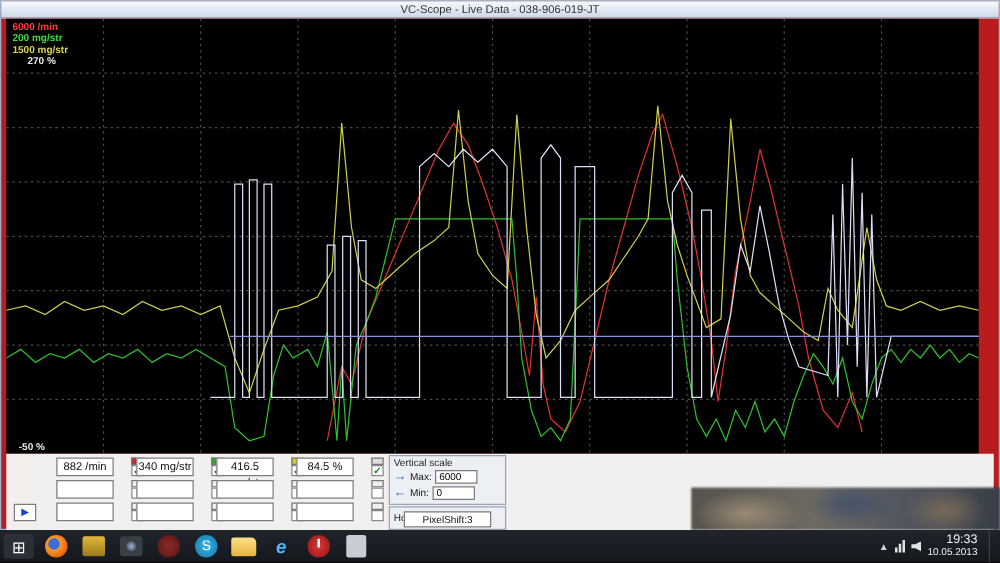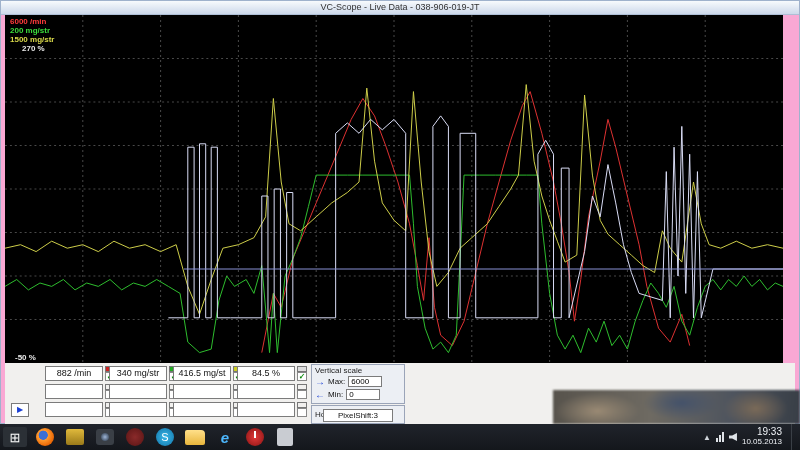--- a/index.html
+++ b/index.html
@@ -2,39 +2,39 @@
 <html><head>
 <meta charset="utf-8">
 <style>
   * { box-sizing: border-box; margin:0; padding:0; }
   html,body { width:800px; height:450px; overflow:hidden; background:#000;
     font-family:"Liberation Sans", sans-serif; }
   body { position:relative; }
 
   
   .window { position:absolute; left:0; top:0; right:0; bottom:26px;
-    background:#f9a8d4; border:1px solid #9fb2cc; }
+    background:#b91c1c; border:1px solid #9fb2cc; }
   .titlebar { height:14px; background:linear-gradient(#f7fafd,#cdd9ea);
     border-bottom:1px solid #aebfd6; text-align:center; font-size:9px;
     line-height:13px; color:#333; }
 
   
   .chart-wrap { position:absolute; left:4px; right:16px; top:14px; height:348px;
     background:#000; }
   .chart-wrap svg { width:100%; height:100%; display:block; }
   .ch-labels { position:absolute; left:5px; top:2px; font-size:8px; font-weight:bold;
     line-height:9px; }
   .ch-labels .pct { padding-left:12px; }
   .scale-bottom { position:absolute; left:10px; bottom:1px; font-size:8px;
     font-weight:bold; color:#e8e8e8; }
 
   
   .controls { position:absolute; left:4px; right:4px; top:362px; height:62px;
     background:#f1f0ee; font-size:9px; }
-  .meas-box { position:absolute; width:58px; height:15px; background:#fff;
+  .meas-box { position:absolute; width:46px; height:15px; background:#fff;
     border:1px solid #7b7b7b; text-align:center; line-height:13px; color:#111; }
   .chipcol { position:absolute; width:10px; height:15px; }
   .chip { height:6px; border:1px solid #777; }
   .cbox { height:9px; background:#fff; border:1px solid #888; font-size:8px;
     line-height:8px; text-align:center; color:#0a8a0a; font-weight:bold; }
   .grp { position:absolute; border:1px solid #9aa4b8; background:#eceff4;
     padding:1px 3px; }
   .grp .ttl { font-size:8px; color:#222; }
   .grp .row { display:flex; align-items:center; gap:3px; height:13px; }
   .arrow { color:#1a3fd4; font-weight:bold; font-size:10px; line-height:10px; cursor:default; }

